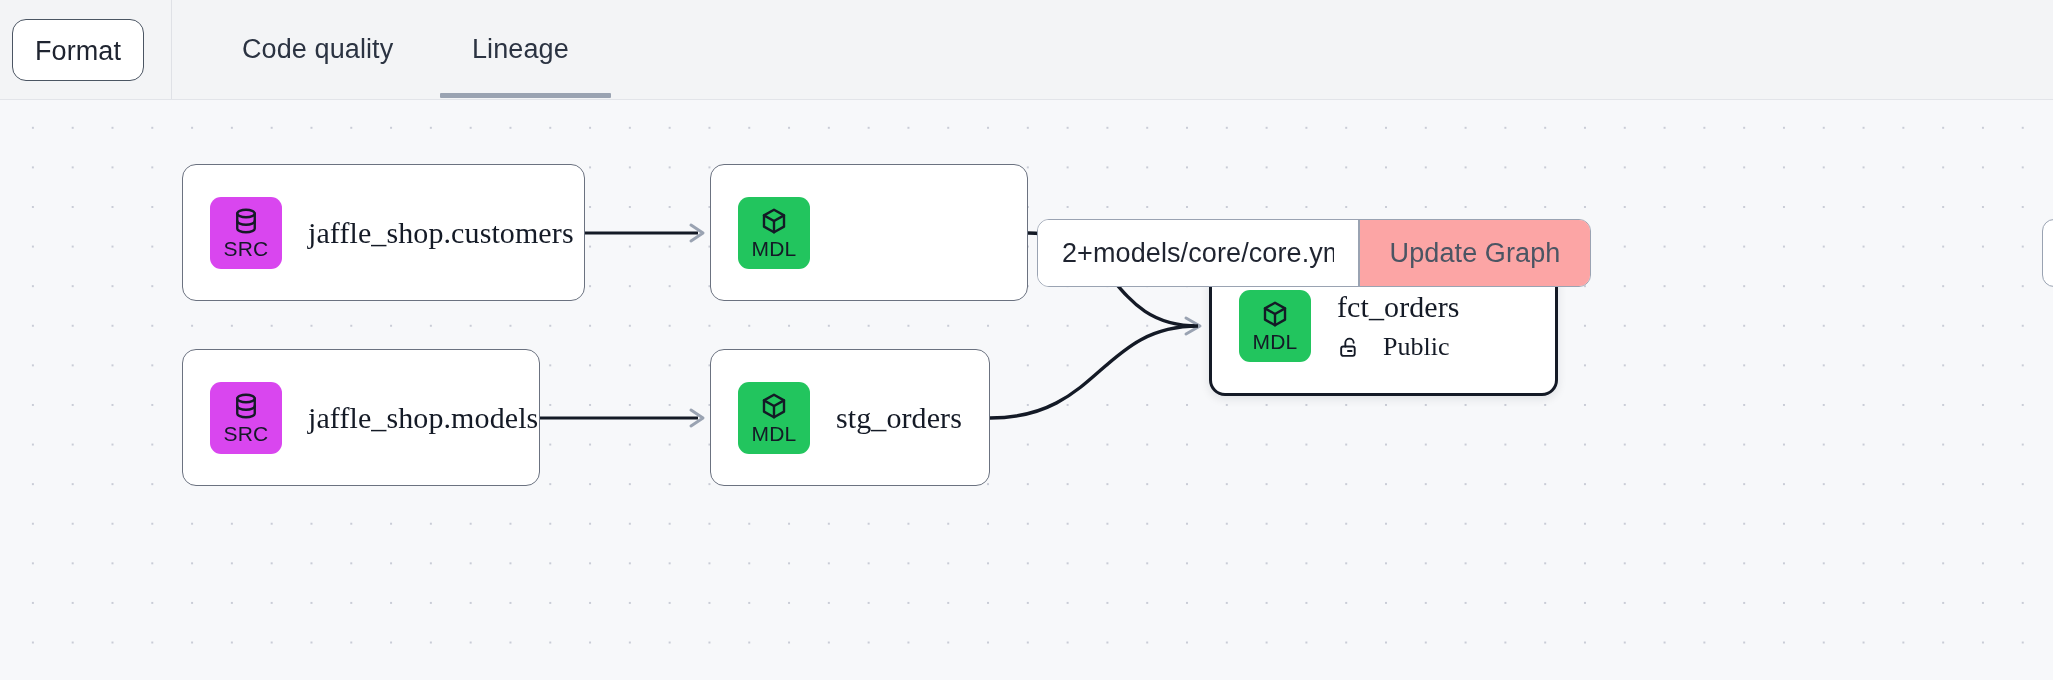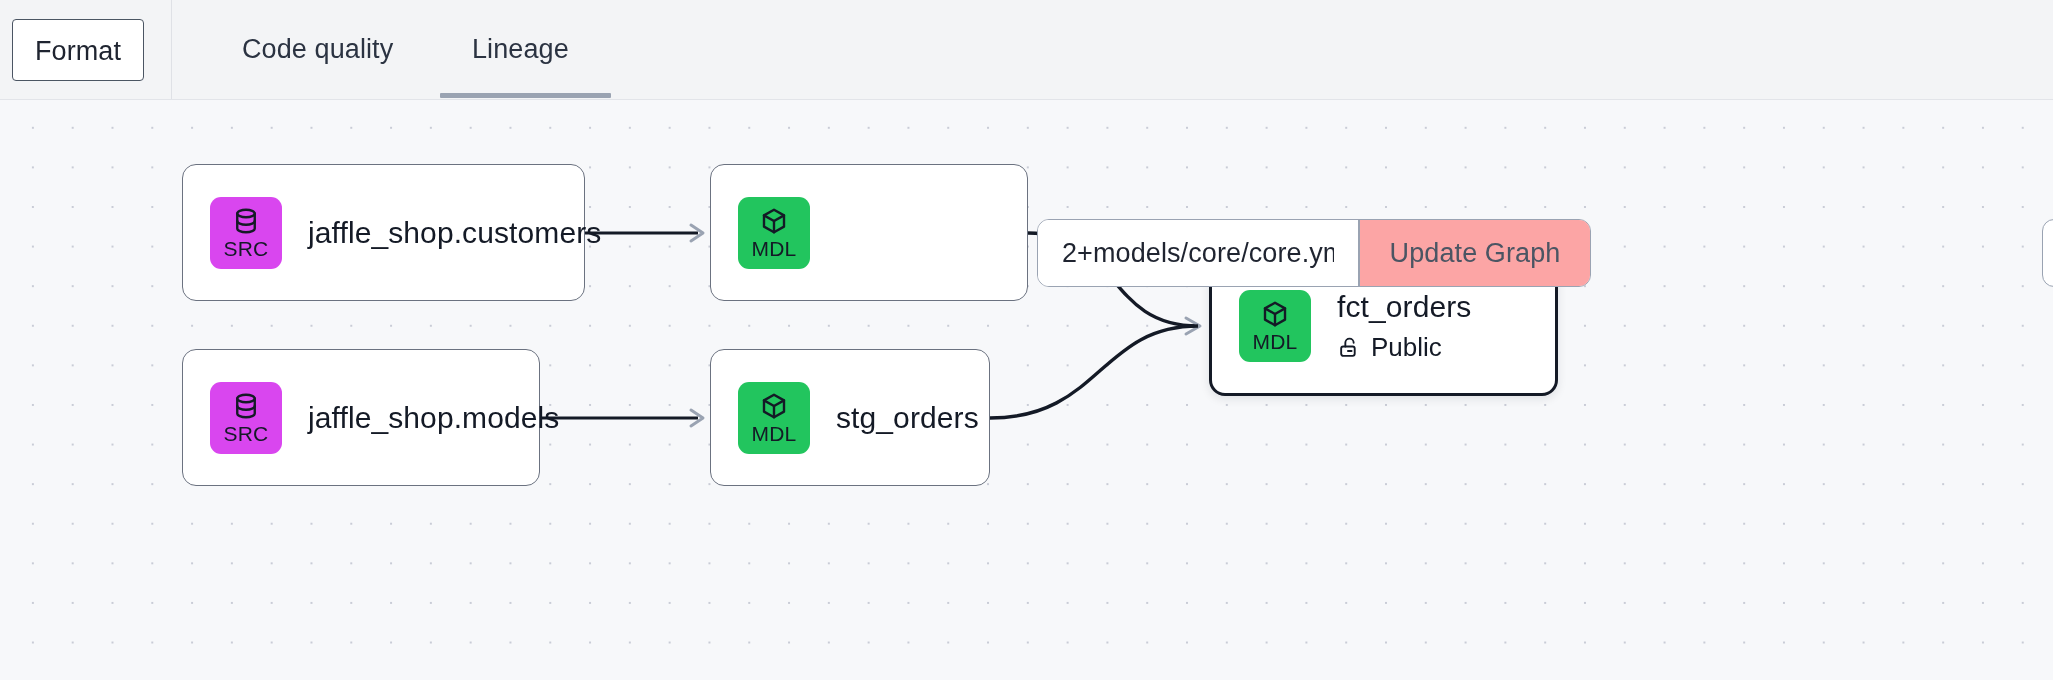--- a/index.html
+++ b/index.html
@@ -40,21 +40,21 @@
     box-sizing: border-box;
   }
   .format-btn {
     position: absolute;
     left: 12px;
     top: 19px;
     width: 132px;
     height: 62px;
     background: #ffffff;
     border: 1.6px solid #4b5563;
-    border-radius: 4px;
+    border-radius: 14px;
     color: #1f2430;
     font-size: 27px;
     line-height: 62px;
     text-align: center;
     box-sizing: border-box;
     cursor: pointer;
     letter-spacing: 0.1px;
   }
 
   .tabs {
@@ -146,32 +146,33 @@
     letter-spacing: 0.2px;
     margin-top: 1px;
   }
 
   .node-body {
     margin-left: 26px;
     display: flex;
     flex-direction: column;
     justify-content: flex-start;
     min-width: 0;
+    font-family: Liberation Serif, serif;
   }
   .node-title {
     font-size: 30px;
     color: #141a26;
     line-height: 36px;
     white-space: nowrap;
     letter-spacing: 0.1px;
   }
   .node-sub {
     display: flex;
     align-items: center;
-    gap: 9px;
+    gap: 21px;
     margin-top: 7px;
     font-size: 26px;
     color: #141a26;
     line-height: 30px;
   }
   .node-sub svg { display: block; flex: 0 0 auto; }
 
   
   #node-src-customers { left: 182px; top:  64px; width: 403px; height: 137px; }
   #node-src-orders    { left: 182px; top: 249px; width: 358px; height: 137px; }

